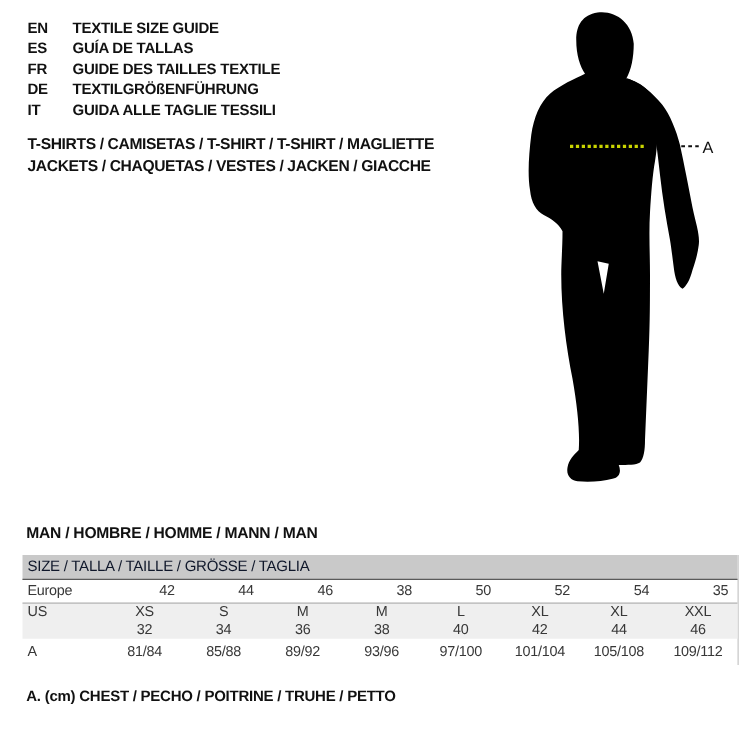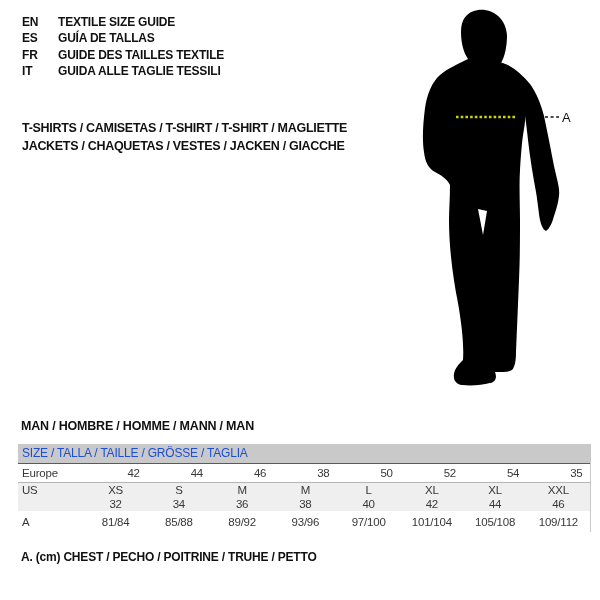--- a/index.html
+++ b/index.html
@@ -5,28 +5,28 @@
   html,body{margin:0;padding:0;background:#fff;}
   .canvas{
     position:relative;width:600px;height:600px;background:#ffffff;overflow:hidden;
     font-family:"Liberation Sans", sans-serif;color:#111;border-radius:23px;
   }
   
   .langs{position:absolute;left:22px;top:14px;}
   .lang-row{display:flex;font-weight:bold;font-size:12px;line-height:16.4px;letter-spacing:-0.2px;}
   .lang-code{width:36px;}
   
-  .cats{position:absolute;left:22px;top:120px;font-weight:bold;font-size:12.5px;line-height:17.5px;letter-spacing:-0.3px;}
+  .cats{position:absolute;left:22px;top:107px;font-weight:bold;font-size:12.5px;line-height:17.5px;letter-spacing:-0.3px;}
   
   .figure{position:absolute;left:420px;top:8px;width:160px;height:380px;}
   
   .section-title{position:absolute;left:21px;top:419px;font-weight:bold;font-size:12.5px;letter-spacing:-0.2px;}
   
   .table{position:absolute;left:18px;top:444px;width:572px;border-right:1px solid #c8c8c8;color:#383838;font-size:11.5px;letter-spacing:-0.2px;}
-  .t-header{height:19px;line-height:19px;background:#c9c9c9;border-bottom:1px solid #5a5a5a;padding-left:4px;font-size:12px;color:#1d4ed8;}
+  .t-header{height:19px;line-height:19px;background:#c9c9c9;border-bottom:1px solid #5a5a5a;padding-left:4px;font-size:12px;color:#0f172a;}
   .t-row{display:flex;}
   .t-label{width:66px;padding-left:4px;box-sizing:border-box;}
   .t-cell{flex:1;text-align:center;}
   .row-europe{height:18px;line-height:18px;gap:36px;}
   .t-band{background:#efefef;border-top:1px solid #b5b5b5;}
   .row-us,.row-x{height:14px;line-height:14px;}
   .row-a{height:21px;line-height:23px;}
   
   .footnote{position:absolute;left:21px;top:550px;font-weight:bold;font-size:12px;letter-spacing:-0.2px;}
 </style>
@@ -40,20 +40,24 @@
       <span class="lang-code">EN</span>
       <span class="lang-label">TEXTILE SIZE GUIDE</span>
     </div>
     <div class="lang-row">
       <span class="lang-code">ES</span>
       <span class="lang-label">GUÍA DE TALLAS</span>
     </div>
     <div class="lang-row">
       <span class="lang-code">FR</span>
       <span class="lang-label">GUIDE DES TAILLES TEXTILE</span>
+    </div>
+    <div class="lang-row">
+      <span class="lang-code">DE</span>
+      <span class="lang-label">TEXTILGRÖßENFÜHRUNG</span>
     </div>
     <div class="lang-row">
       <span class="lang-code">IT</span>
       <span class="lang-label">GUIDA ALLE TAGLIE TESSILI</span>
     </div>
   </div>
 
   <div class="cats">
     <div>T-SHIRTS / CAMISETAS / T-SHIRT / T-SHIRT / MAGLIETTE</div>
     <div>JACKETS / CHAQUETAS / VESTES / JACKEN / GIACCHE</div>

